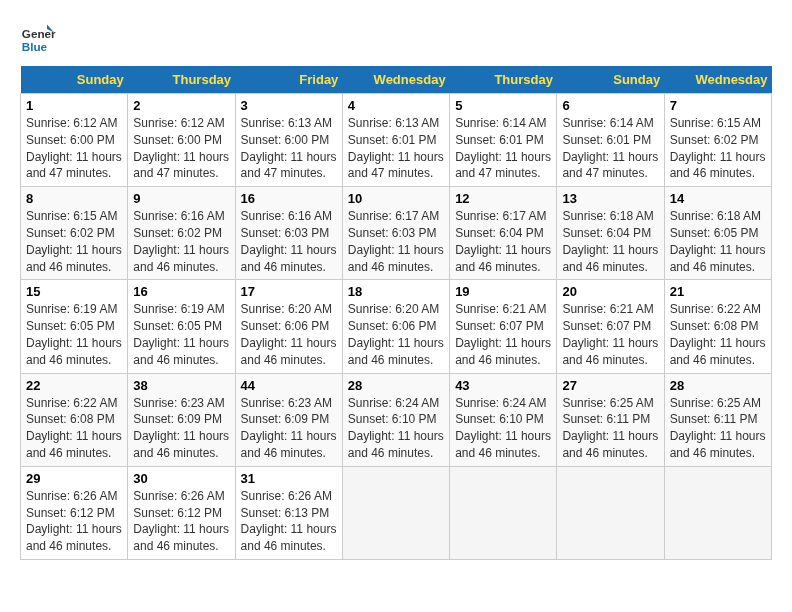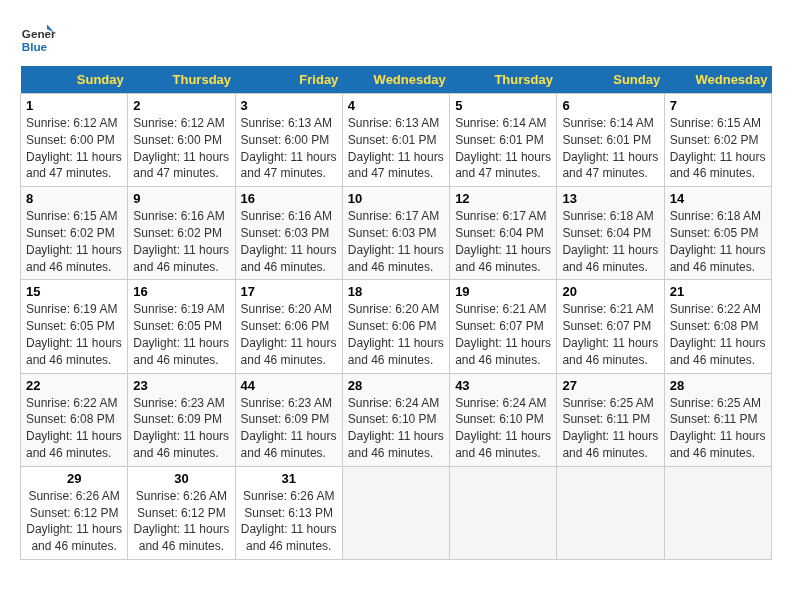--- a/index.html
+++ b/index.html
@@ -71,21 +71,20 @@
     .day-info {
       font-size: 12px;
       color: #333;
       line-height: 1.4;
     }
     .empty-cell {
       background: #f5f5f5 !important;
     }
     .calendar tbody tr:last-child td {
       background: #f5f5f5;
-      text-align: center;
     }
     .calendar tbody tr:last-child td.has-day {
       background: #fff;
     }
   </style>
 </head>
 <body>
 
 <div class="header-area">
   <div class="logo">
@@ -203,21 +202,21 @@
           <span class="day-num">21</span>
           <div class="day-info">Sunrise: 6:22 AM<br>Sunset: 6:08 PM<br>Daylight: 11 hours and 46 minutes.</div>
         </td>
       </tr>
       <tr>
         <td class="has-day">
           <span class="day-num">22</span>
           <div class="day-info">Sunrise: 6:22 AM<br>Sunset: 6:08 PM<br>Daylight: 11 hours and 46 minutes.</div>
         </td>
         <td class="has-day">
-          <span class="day-num">23</span>
+          <span class="day-num">38</span>
           <div class="day-info">Sunrise: 6:23 AM<br>Sunset: 6:09 PM<br>Daylight: 11 hours and 46 minutes.</div>
         </td>
         <td class="has-day">
           <span class="day-num">44</span>
           <div class="day-info">Sunrise: 6:23 AM<br>Sunset: 6:09 PM<br>Daylight: 11 hours and 46 minutes.</div>
         </td>
         <td class="has-day">
           <span class="day-num">28</span>
           <div class="day-info">Sunrise: 6:24 AM<br>Sunset: 6:10 PM<br>Daylight: 11 hours and 46 minutes.</div>
         </td>

